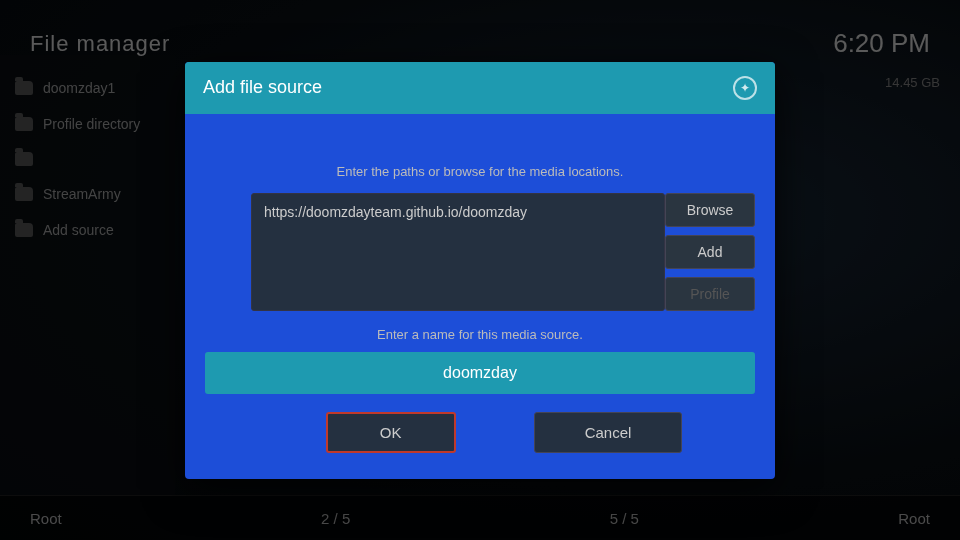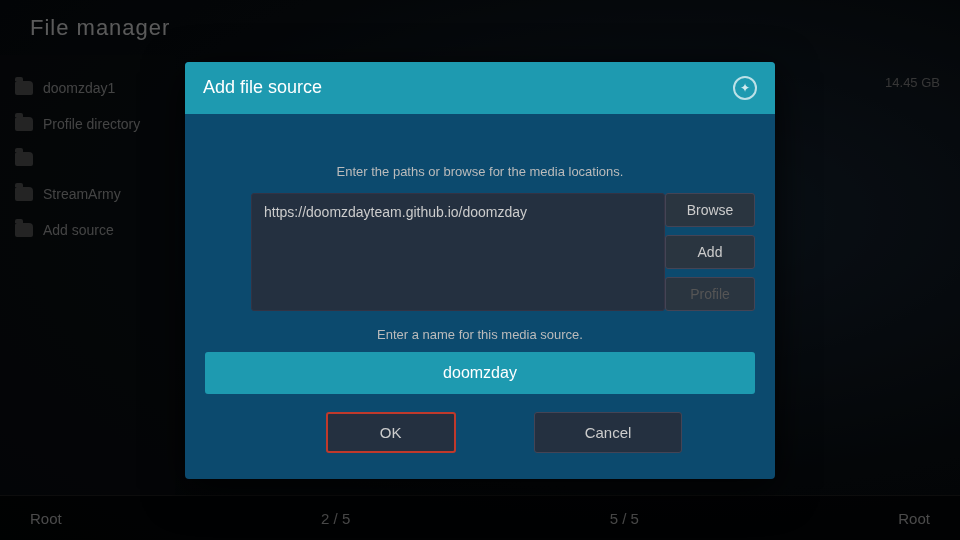--- a/index.html
+++ b/index.html
@@ -17,21 +17,21 @@
     
     .bg {
       position: absolute;
       inset: 0;
       background: radial-gradient(ellipse at 70% 40%, #1a2a3a 0%, #0a0f14 60%, #050a0e 100%);
     }
 
     
     .header {
       position: absolute;
-      top: 0; left: 0; right: 0;
+      top: 16px; left: 0; right: 0;
       height: 55px;
       display: flex;
       align-items: center;
       justify-content: space-between;
       padding: 12px 30px;
       z-index: 10;
     }
 
     .header-title {
       font-size: 22px;
@@ -135,21 +135,21 @@
       background: rgba(0,0,0,0.6);
       z-index: 20;
       display: flex;
       align-items: center;
       justify-content: center;
     }
 
     
     .dialog {
       width: 590px;
-      background: #0c4a6e;
+      background: #1d4ed8;
       border-radius: 4px;
       overflow: hidden;
       box-shadow: 0 10px 40px rgba(0,0,0,0.8);
     }
 
     .dialog-header {
       background: #1e9ab0;
       padding: 14px 18px;
       display: flex;
       align-items: center;
@@ -298,20 +298,21 @@
       border: 2px solid #c0392b;
     }
   </style>
 </head>
 <body>
 
 <div class="bg"></div>
 
 <div class="header">
   <span class="header-title">File manager</span>
+  <span class="header-time">6:20 PM</span>
 </div>
 
 <div class="sidebar">
   <div class="sidebar-item">
     <div class="folder-icon"></div>
     <span>doomzday1</span>
   </div>
   <div class="sidebar-item">
     <div class="folder-icon"></div>
     <span>Profile directory</span>

